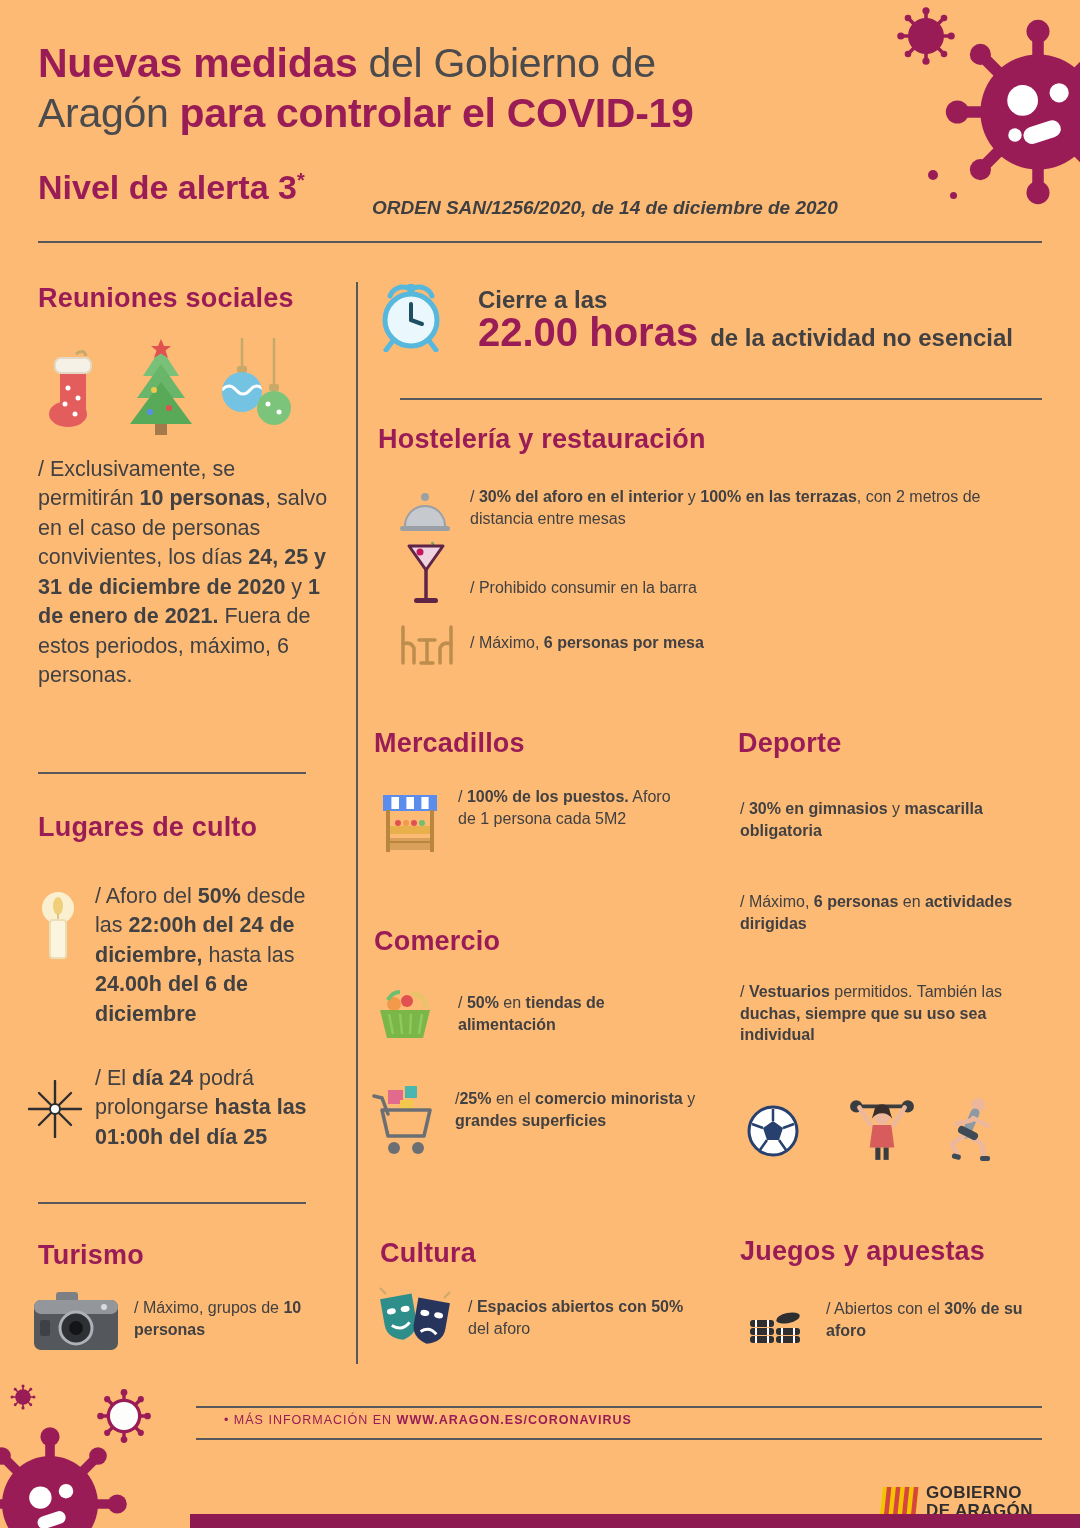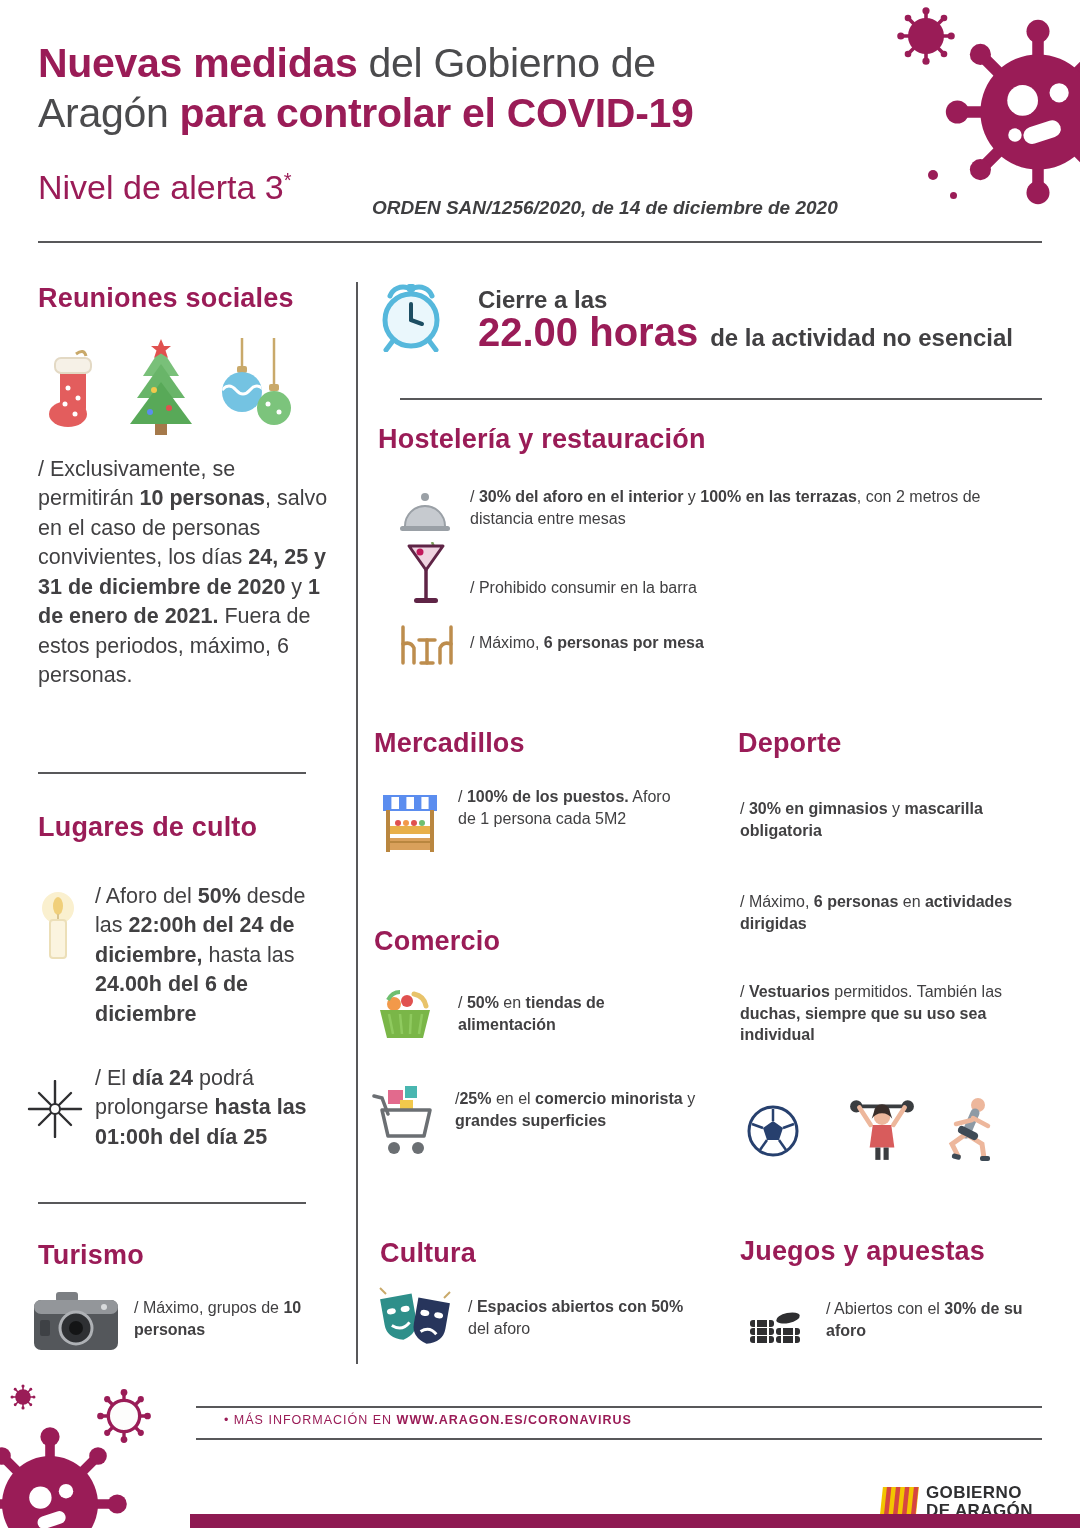--- a/index.html
+++ b/index.html
@@ -3,31 +3,31 @@
 <meta charset="utf-8">
 <style>
   :root{
     --accent:#9a1c57;
     --dark:#414042;
     --line:#58585a;
     --bar:#8e1a52;
   }
   html,body{margin:0;padding:0;background:#e9e9e9;}
   .page{
-    position:relative;width:1080px;height:1528px;background:#ffffff;
+    position:relative;width:1080px;height:1528px;background:#fdba74;
     font-family:"Liberation Sans","DejaVu Sans",sans-serif;color:var(--dark);
     overflow:hidden;margin:0 auto;
   }
   .abs{position:absolute;}
   .abs svg{display:block;width:100%;height:100%;}
   .rule{background:var(--line);}
   .rich .b{font-weight:700;}
   .rich .a{color:var(--accent);}
   .title-line{font-size:41px;line-height:1.22;font-weight:500;color:#4b4b4d;letter-spacing:-0.3px;}
-  .alert{font-size:34px;font-weight:400;color:var(--accent);}
+  .alert{font-size:34px;font-weight:700;color:var(--accent);}
   .alert-star{font-size:20px;vertical-align:super;}
   .order{font-size:19px;font-style:italic;font-weight:700;color:#3f3f41;}
   .sec-title{font-size:27px;font-weight:700;color:var(--accent);letter-spacing:.2px;}
   .body-text{font-size:21.5px;line-height:1.37;color:var(--dark);}
   .item-text{font-size:16px;line-height:1.35;color:var(--dark);}
   .closure-lead{font-size:24px;font-weight:700;color:var(--dark);}
   .closure-row{display:flex;align-items:baseline;gap:12px;}
   .closure-time{font-size:40px;font-weight:700;color:var(--accent);}
   .closure-tail{font-size:24px;font-weight:700;color:var(--dark);}
   .xmas-row{display:flex;align-items:flex-end;gap:20px;}

